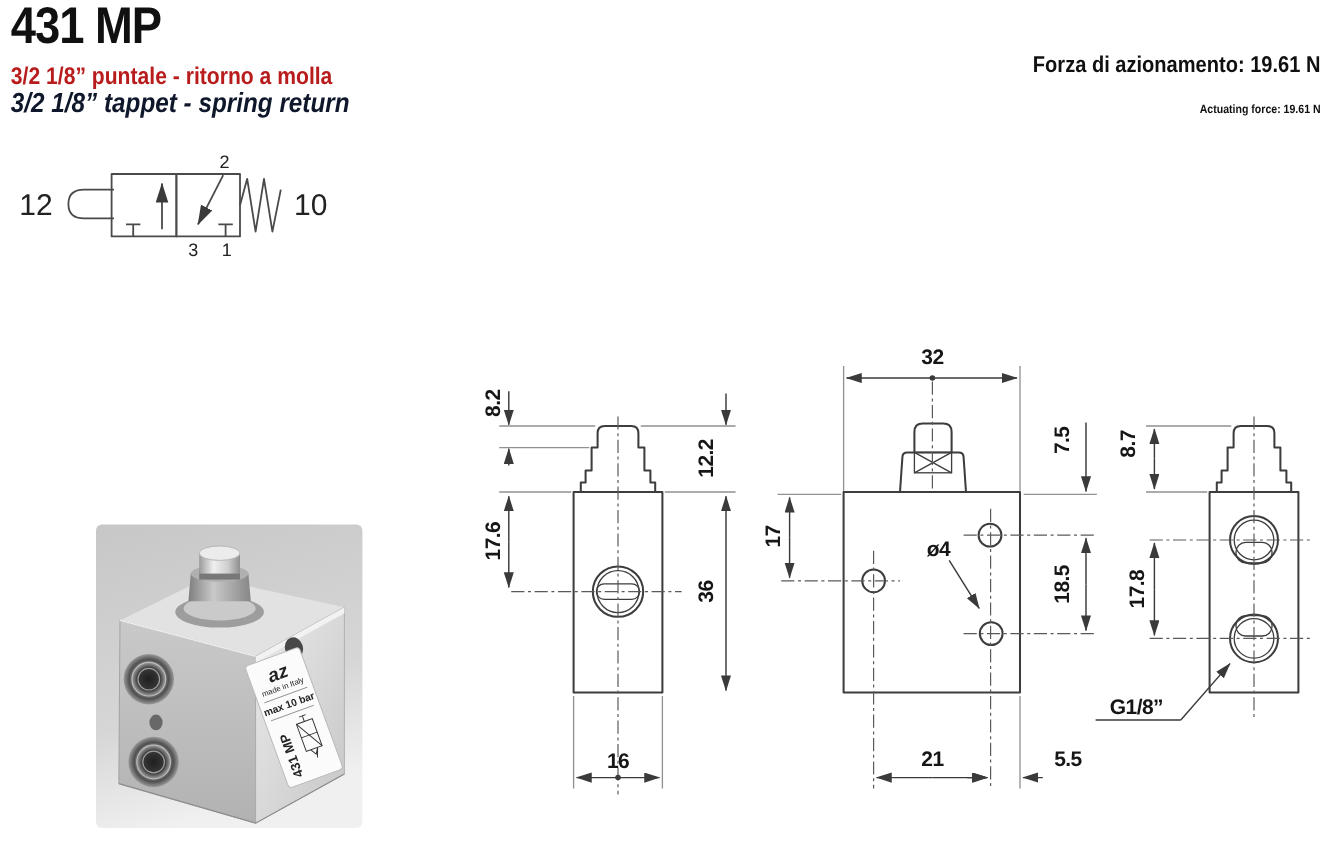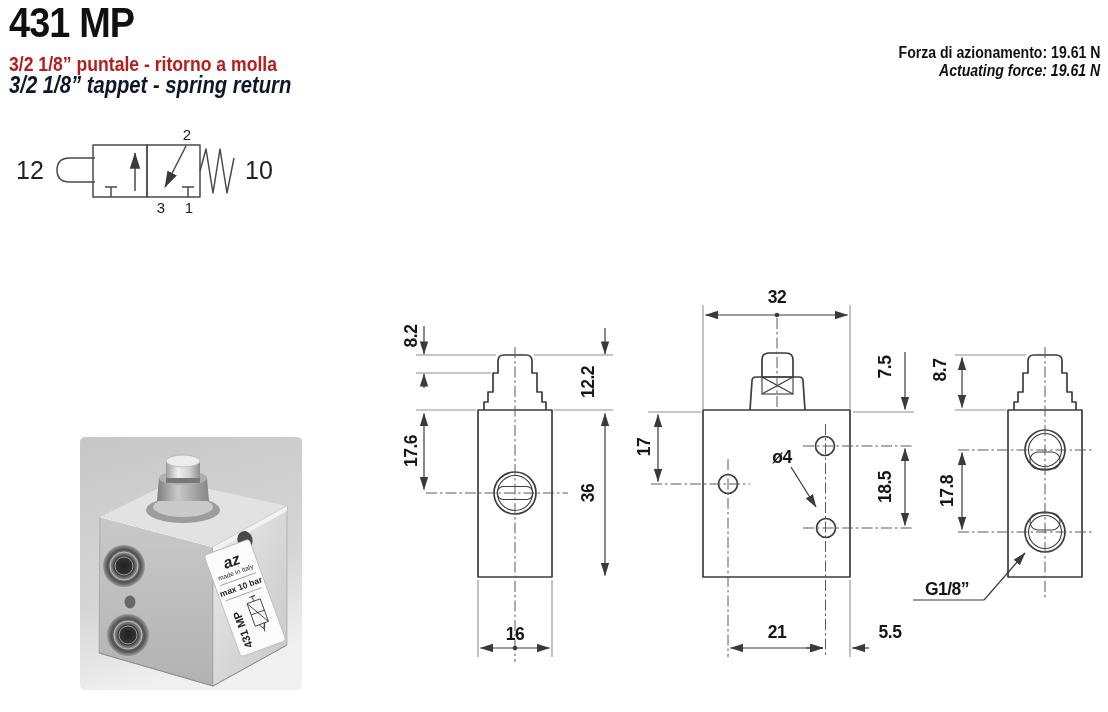--- a/index.html
+++ b/index.html
@@ -4,22 +4,22 @@
 <style>
   html,body{margin:0;padding:0;background:#fff;}
   .page{position:relative;width:1108px;height:712px;background:#ffffff;overflow:hidden;
         font-family:"Liberation Sans",sans-serif;}
   .cond{display:inline-block;transform:scaleX(0.88);transform-origin:left top;white-space:nowrap;}
   .condr{display:inline-block;transform:scaleX(0.88);transform-origin:right top;white-space:nowrap;}
   .title{position:absolute;left:9px;top:-2px;font-size:43px;font-weight:bold;color:#101010;letter-spacing:-1px;}
   .sub1{position:absolute;left:9px;top:53px;font-size:20px;font-weight:bold;color:#b91c1c;}
   .sub2{position:absolute;left:9px;top:72px;font-size:23px;font-weight:bold;font-style:italic;color:#0f172a;}
   .force{position:absolute;right:8px;top:44px;text-align:right;color:#101010;}
-  .force .f1{font-size:16px;font-weight:bold;}
-  .force .f2{font-size:16px;font-weight:bold;font-style:italic;margin-top:0;}
+  .force .f1{font-size:19px;font-weight:bold;}
+  .force .f2{font-size:10px;font-weight:bold;margin-top:20px;}
   svg.art{position:absolute;left:0;top:0;}
   .ol{fill:none;stroke:#3d3d3d;stroke-width:1.7;stroke-linejoin:round;}
   .o1{fill:none;stroke:#3d3d3d;stroke-width:1.1;}
   .ext{stroke:#909090;stroke-width:1.1;fill:none;}
   .dim{stroke:#3a3a3a;stroke-width:1.2;fill:none;}
   .cl{stroke:#5a5a5a;stroke-width:1;fill:none;stroke-dasharray:11 3 2.5 3;}
   .dtxt{font-family:"Liberation Sans",sans-serif;font-size:17.5px;font-weight:bold;fill:#161616;letter-spacing:-0.5px;}
   .ptxt{font-family:"Liberation Sans",sans-serif;font-size:15px;fill:#222;}
   .stxt{font-family:"Liberation Sans",sans-serif;font-size:25px;fill:#222;}
   .sym{fill:none;stroke:#4a4a4a;stroke-width:1.5;stroke-linejoin:round;}

